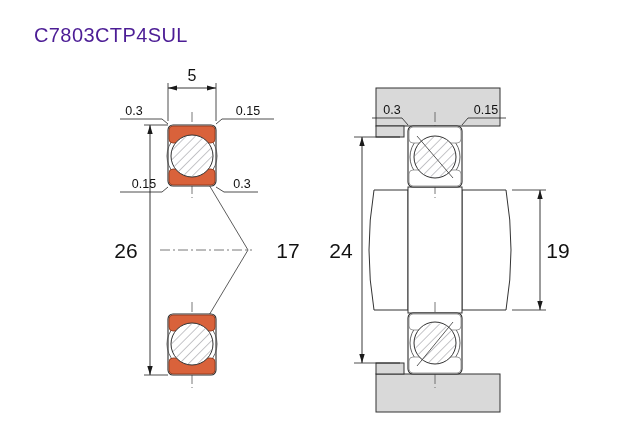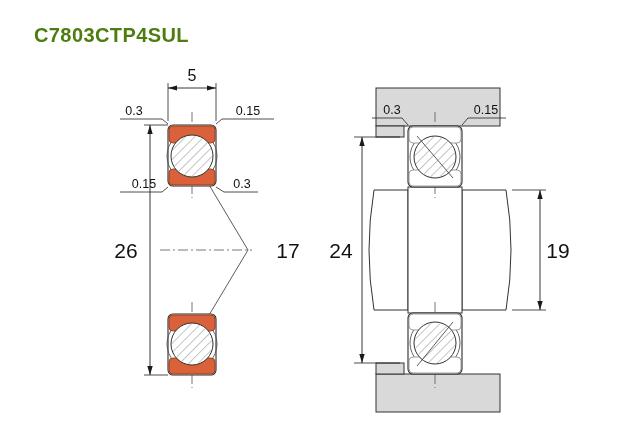--- a/index.html
+++ b/index.html
@@ -2,21 +2,21 @@
 <html><head>
 <meta charset="utf-8">
 <style>
   html,body { margin:0; padding:0; background:#fff; }
   .stage {
     position:relative; width:640px; height:440px; background:#ffffff;
     font-family:"Liberation Sans", sans-serif; overflow:hidden;
   }
   .title {
     position:absolute; left:34px; top:24px;
-    font-size:20px; font-weight:700; color:#4d7c0f; letter-spacing:.4px;
+    font-size:20px; font-weight:400; color:#4c1d95; letter-spacing:.4px;
   }
   svg { position:absolute; left:0; top:0; }
   .outline { fill:#ffffff; stroke:#2b2b2b; stroke-width:1.1; }
   .race    { fill:none; stroke:#555; stroke-width:.9; }
   .cage    { stroke:#8a3416; stroke-width:.8; }
   .bandp   { fill:#ffffff; stroke:#777; stroke-width:.7; }
   .ball    { fill:#ffffff; stroke:#333; stroke-width:1; }
   .dimline { stroke:#222; stroke-width:.9; fill:none; }
   .ext     { stroke:#222; stroke-width:.8; fill:none; }
   .leader  { stroke:#222; stroke-width:.8; fill:none; }

